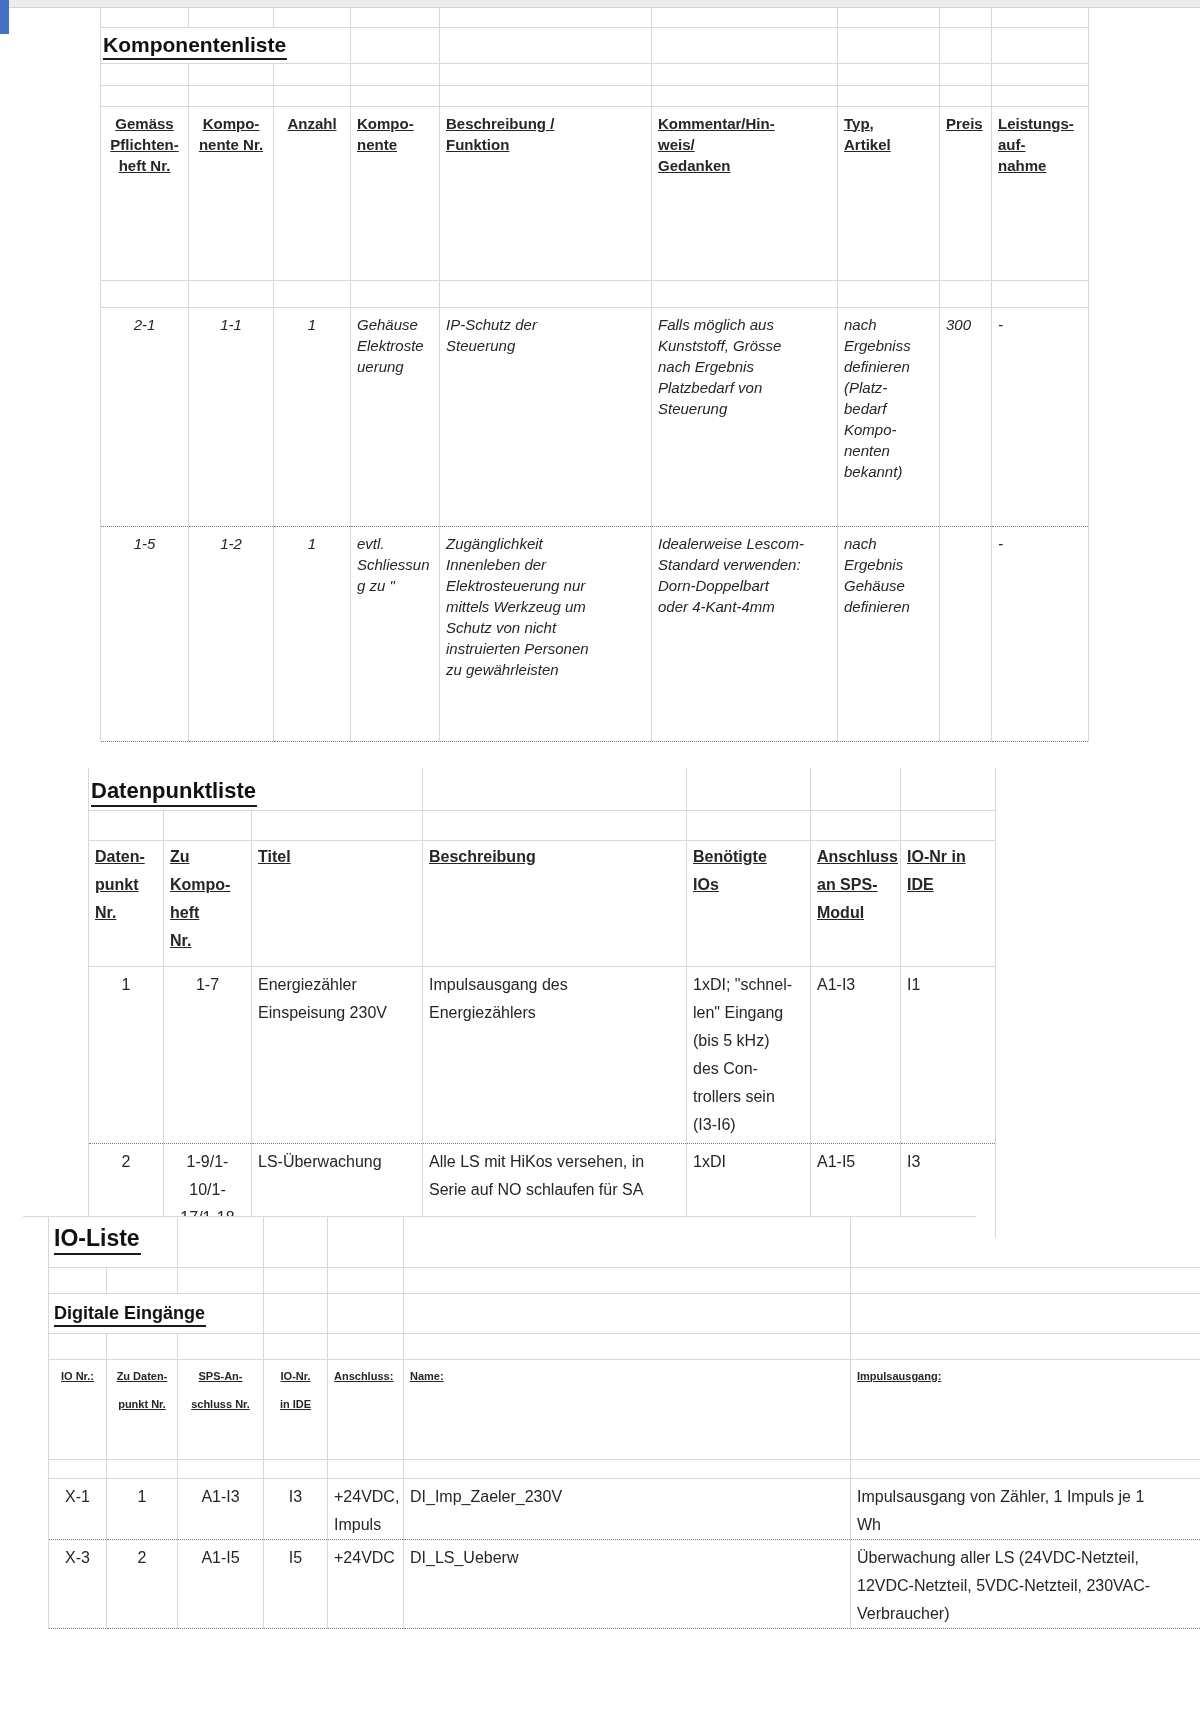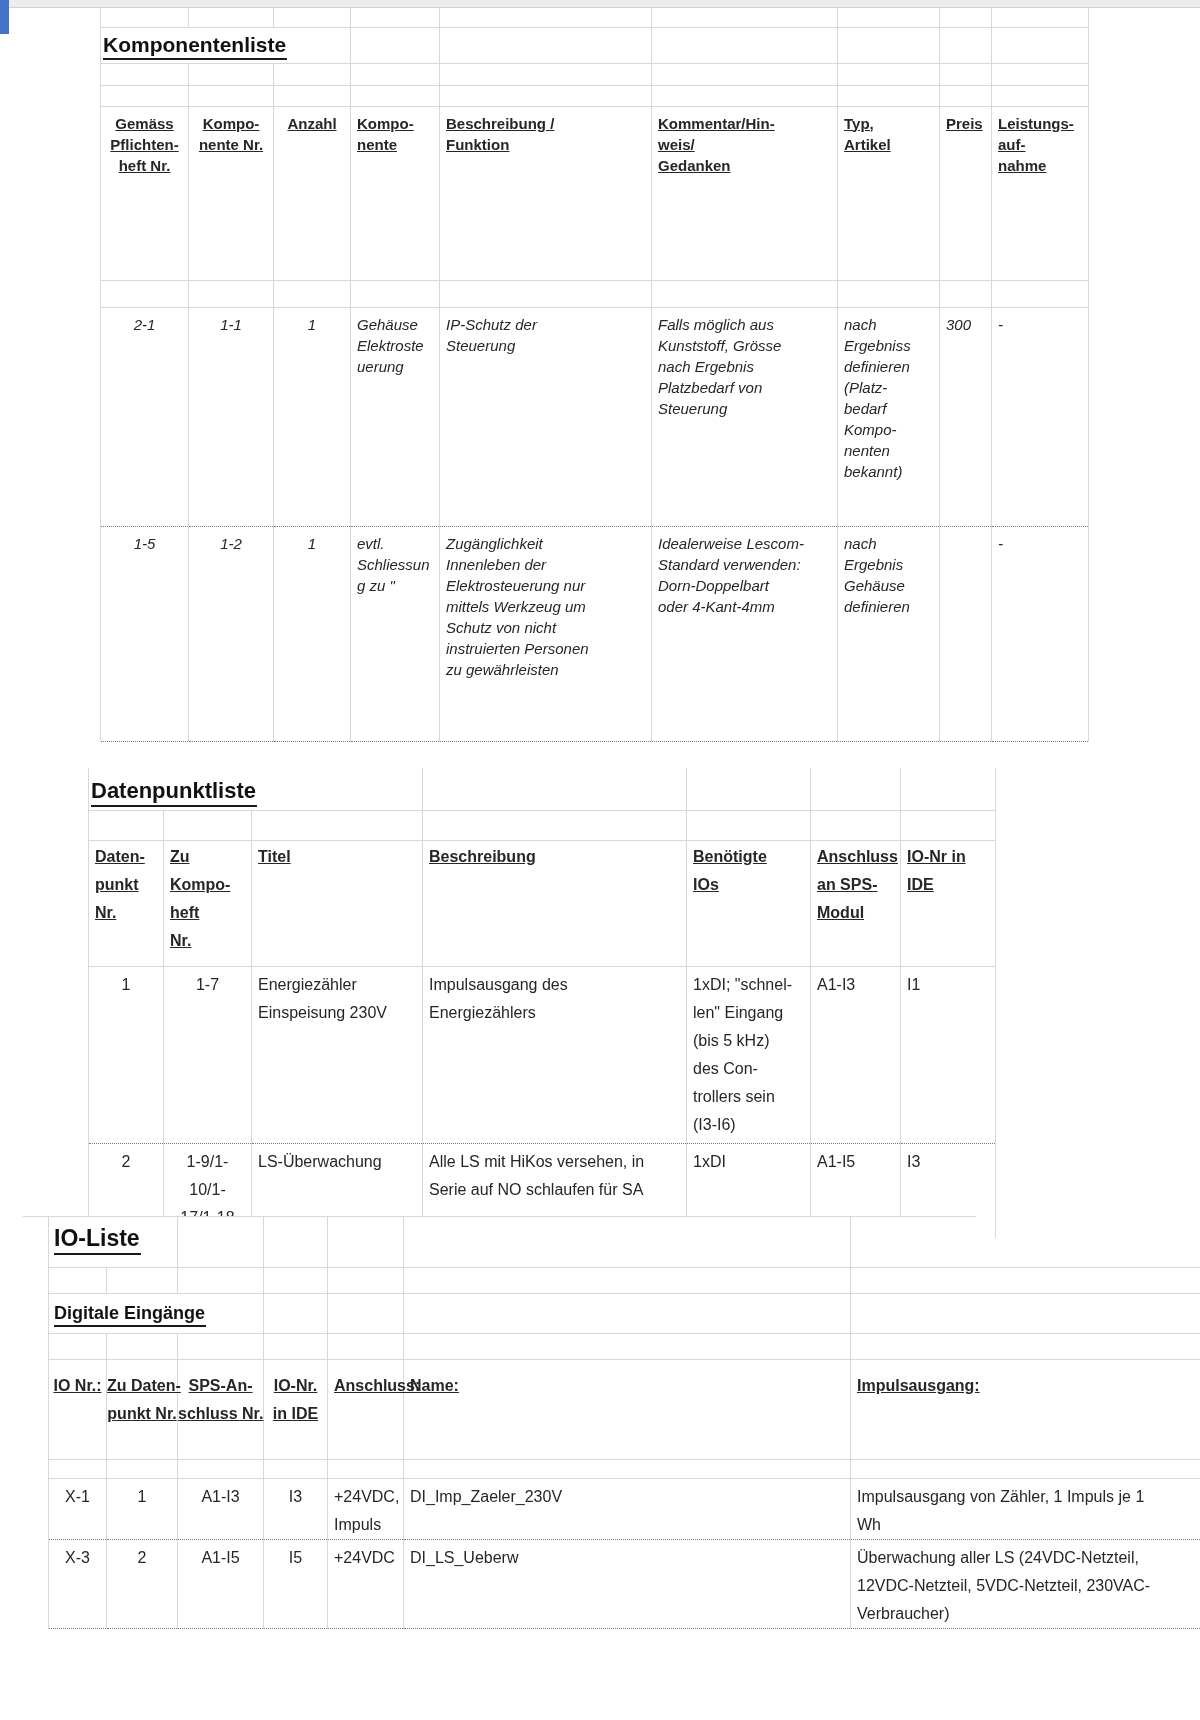--- a/index.html
+++ b/index.html
@@ -12,21 +12,21 @@
   .sheet td{vertical-align:top;white-space:pre;padding:0;border-right:1px solid #d8d8d8;overflow:visible;}
   .sheet td:first-child{border-left:1px solid #d8d8d8;}
   tr.bt td{border-top:1px solid #d8d8d8;}
   tr.bd td{border-bottom:1px dotted #7a7a7a;}
   .c{text-align:center;}
   .l{text-align:left;padding-left:6px !important;padding-right:4px;}
   tr.pt td{padding-top:6px;font-style:italic;}
   tr.pt2 td{padding-top:4px;}
   tr.ph td{padding-top:6px;}
   tr.ph2 td{padding-top:2px;}
-  tr.ph3 td{padding-top:12px;font-size:16px;}
+  tr.ph3 td{padding-top:2px;font-size:11px;}
   .hd span{font-weight:700;text-decoration:underline;}
 
   .sec1{left:100px;top:7px;width:988px;font-size:15px;line-height:21px;}
   .sec2{left:88px;top:768px;width:907px;font-size:16px;line-height:28px;}
   .sec3wrap{position:absolute;left:0;top:1216px;width:953px;height:504px;background:#fff;border-top:1px solid #d8d8d8;margin-left:23px;}
   .sec3{position:absolute;left:25px;top:0;width:1170px;font-size:16px;line-height:28px;}
 
   .title{font-weight:700;display:inline-block;border-bottom:2px solid #1a1a1a;padding:0 1px 1px 0;color:#111;}
   .t1{font-size:21px;line-height:25px;}
   .t2{font-size:22px;line-height:26px;}

